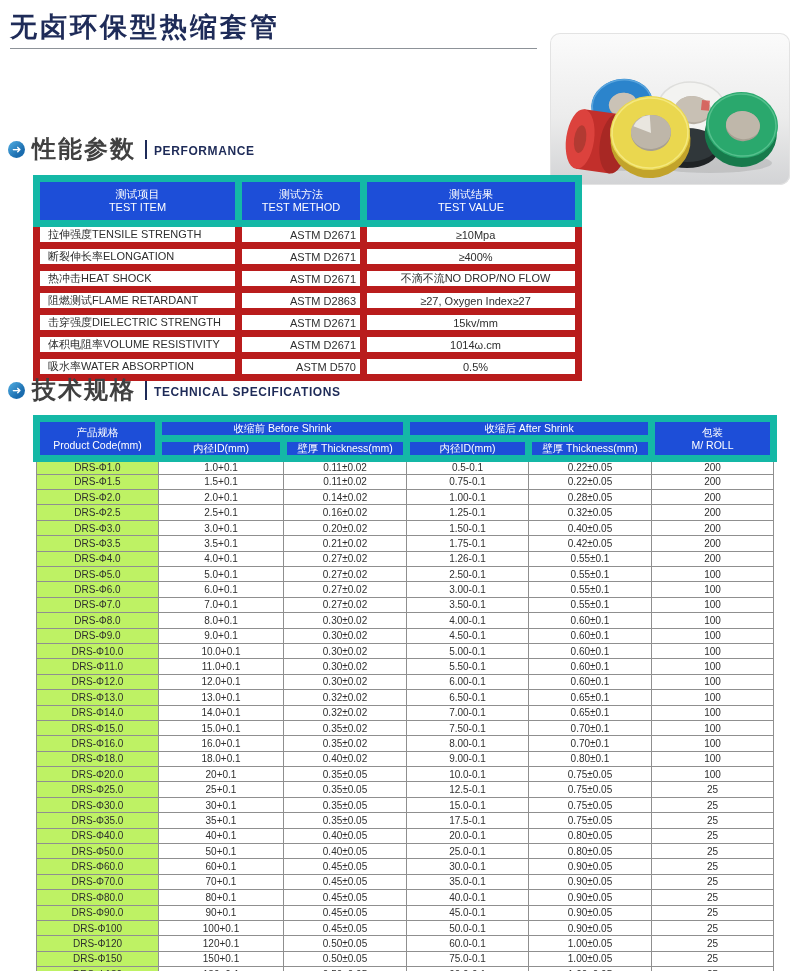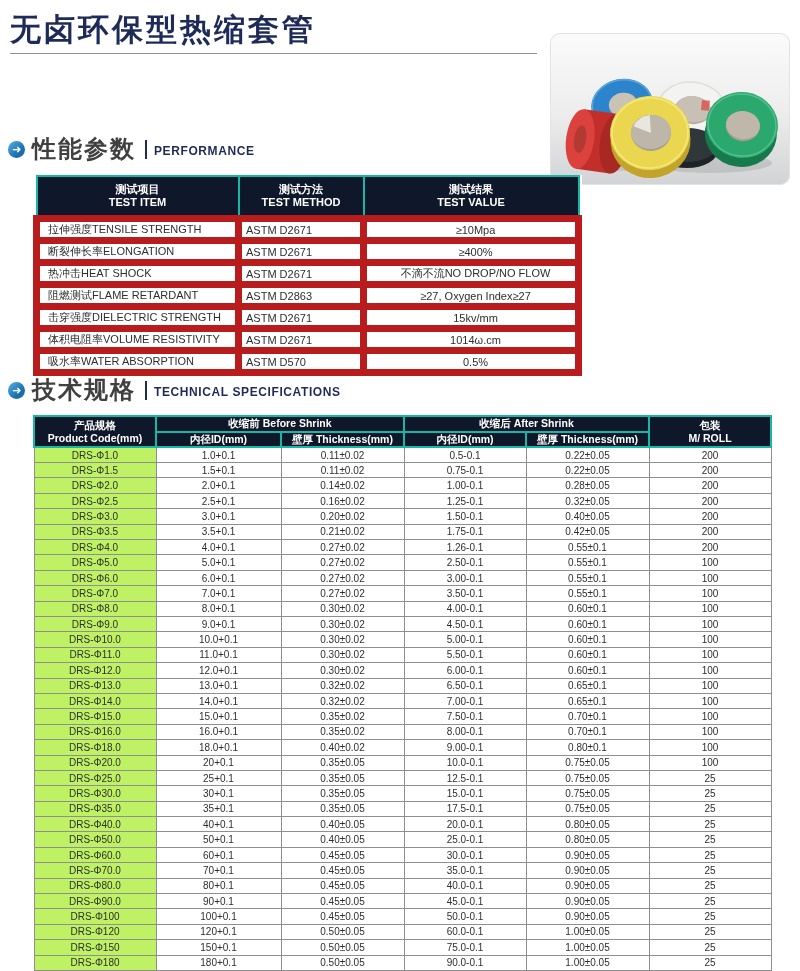--- a/index.html
+++ b/index.html
@@ -2,21 +2,21 @@
 <html><head>
 <meta charset="utf-8">
 <style>
   * { margin:0; padding:0; box-sizing:border-box; }
   html,body { background:#ffffff; }
   body { font-family:"Liberation Sans","DejaVu Sans",sans-serif; color:#333; }
   .page { position:relative; width:800px; height:971px; background:#fff; overflow:hidden; }
 
   
   .hd { position:absolute; left:10px; top:12px; width:540px; }
-  .hd-zh { font-size:31px; font-weight:bold; color:#1e2b58; letter-spacing:3px; line-height:1.15; }
+  .hd-zh { font-size:27px; font-weight:bold; color:#1e2b58; letter-spacing:3px; line-height:1.15; }
   .hd-en { margin-top:4px; font-size:19.5px; font-weight:500; color:#6b7076; letter-spacing:0.4px; line-height:1.05; }
   .hd-rule { margin-top:5px; width:527px; border-top:1px solid #8d9298; }
 
   
   .photo { position:absolute; left:550px; top:33px; width:240px; height:152px;
            border-radius:10px; background:linear-gradient(180deg,#fbfbfb 0%,#ececec 55%,#d2d3d5 100%);
            box-shadow:0 0 0 1px #e3e3e3 inset; overflow:hidden; }
   .photo svg { display:block; width:100%; height:100%; }
 
   
@@ -24,29 +24,29 @@
   .sec-icon { display:inline-flex; align-items:center; justify-content:center;
               width:17px; height:17px; border-radius:50%;
               background:linear-gradient(135deg,#53b0e4 0%,#1a6cae 70%);
               color:#fff; font-size:11px; line-height:1; margin-right:7px; }
   .sec-zh { font-size:24px; font-weight:bold; color:#404040; letter-spacing:2px; }
   .sec-bar { width:2px; height:19px; background:#1e2b58; margin:0 7px 0 9px; }
   .sec-en { font-size:12px; font-weight:bold; color:#1e2b58; letter-spacing:0.6px; padding-top:4px; }
 
   
   table { border-collapse:collapse; table-layout:fixed; background:#fff; }
-  thead th { background:#0f172a; color:#fff; font-weight:bold; border:2px solid #14b8a6; }
+  thead th { background:#1d4ed8; color:#fff; font-weight:normal; border:7px solid #14b8a6; }
 
   
   .sec-perf { position:absolute; left:8px; top:133px; width:580px; }
   table.perf { margin:10px 0 0 25px; width:542px; border:1px solid #4c4c4c; }
   table.perf thead th { font-size:11px; padding:4px 2px; line-height:1.3; }
   table.perf td { border:7px solid #b91c1c; height:18.6px; font-size:11px; color:#2e2e2e; padding:0 4px; }
   table.perf td:nth-child(1){ text-align:left; padding-left:8px; }
-  table.perf td:nth-child(2){ text-align:left; }
+  table.perf td:nth-child(2){ text-align:right; }
   table.perf td:nth-child(3){ text-align:center; padding-left:13px; }
 
   
   .sec-spec { position:absolute; left:8px; top:374px; width:790px; }
   table.spec { margin:9px 0 0 25px; width:737px; border:1px solid #6e6e6e; }
   table.spec thead th { font-size:10.5px; height:15px; padding:0 2px; line-height:1.25;margin-left:12px; }
   table.spec td { border:1px solid #8f8f8f; height:15.4px; font-size:10px; text-align:center;
                   color:#2e2e2e; padding:0 2px; white-space:nowrap; }
   table.spec td:first-child { background:#bef264; }
   .th-two { line-height:1.2; padding:2px 0; }

